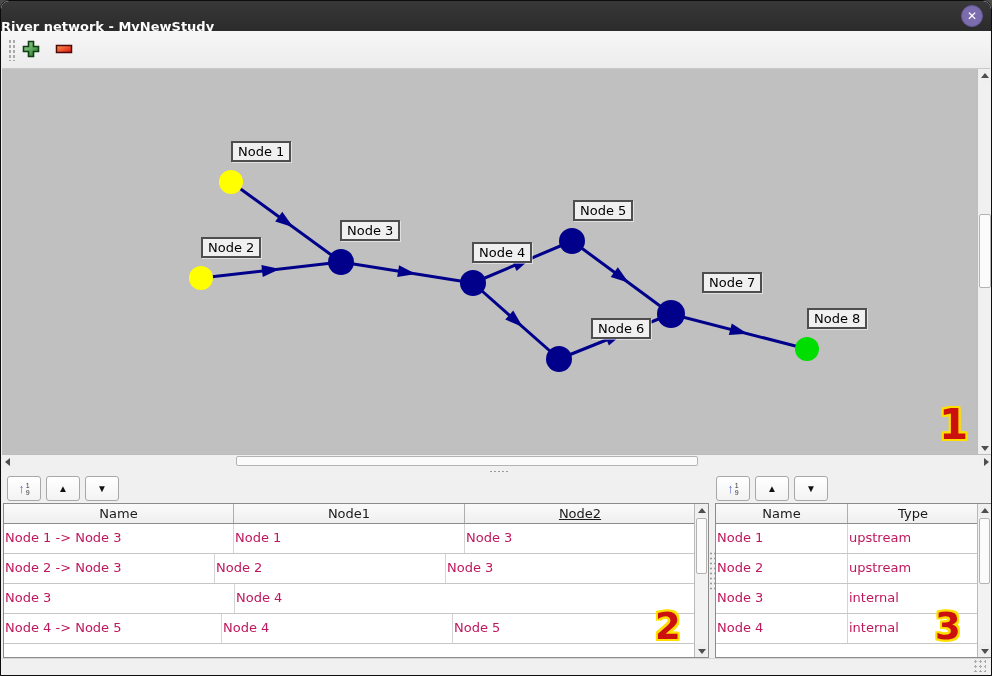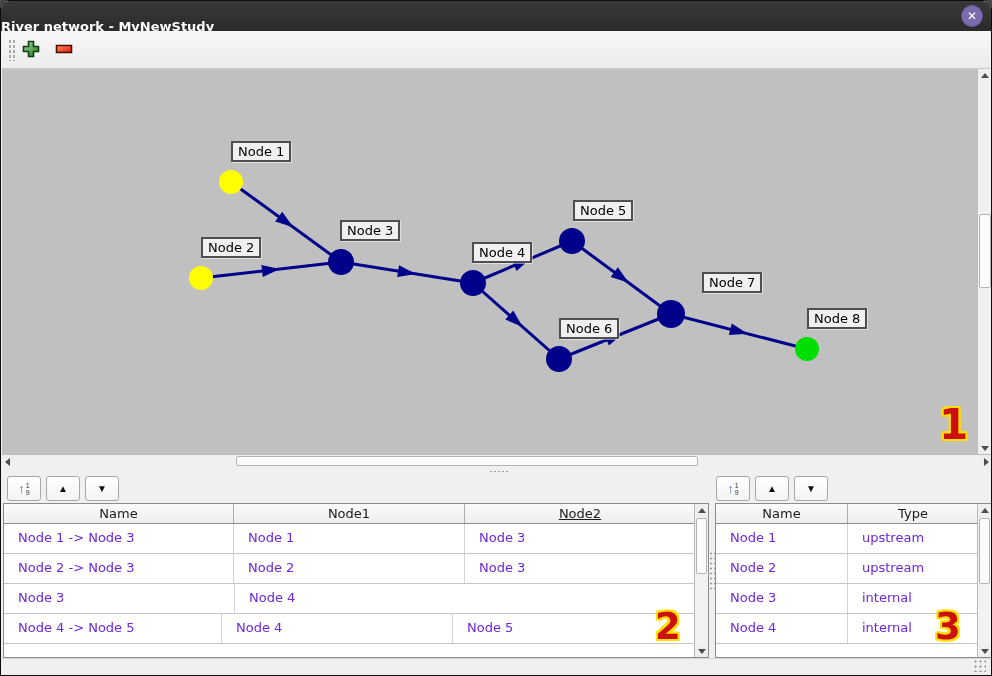--- a/index.html
+++ b/index.html
@@ -71,21 +71,21 @@
   
   .tables { position:absolute; left:1px; top:502px; height:155px; }
   .dtable { position:absolute; top:0; height:155px; background:#fff; border:1px solid #8c8c8c; }
   .dtable.left { left:1px; width:706px; }
   .dtable.right { left:713px; width:277px; }
   .thead { display:flex; height:20px; background:linear-gradient(#fafafa,#efefef);
            border-bottom:1px solid #8c8c8c; }
   .th { text-align:center; font-size:13px; color:#1a1a1a; line-height:19px;
         border-right:1px solid #aeaeae; overflow:hidden; }
   .trow { display:flex; height:30px; border-bottom:1px solid #c6c6c6; background:#fff; }
-  .td { padding:6px 0 0 14px; font-size:13px; color:#6d28d9; border-right:1px solid #d4d4d4;
+  .td { padding:6px 0 0 1px; font-size:13px; color:#be185d; border-right:1px solid #d4d4d4;
         overflow:hidden; white-space:nowrap; }
   .tfill { height:12px; background:#fff; }
   .tbl-sb { position:absolute; top:0; right:0; width:14px; height:153px; background:#f2f2f2; border-left:1px solid #b9b9b9; }
   .tbl-sb .sb-btn { left:0; width:13px; height:13px; }
   .tbl-split { position:absolute; left:707px; top:48px; width:6px; height:40px;
                background-image:radial-gradient(#9a9a9a 0.8px, transparent 1px); background-size:4px 5px; }
 
   
   .statusbar { position:absolute; left:1px; right:1px; bottom:0; top:657px; background:#f0f0f0;
                border-top:1px solid #d6d6d6; }
@@ -163,21 +163,21 @@
           <circle cx="557" cy="290" r="13" fill="#00008b"></circle>
           <circle cx="669" cy="245" r="14" fill="#00008b"></circle>
           <circle cx="805" cy="280" r="12" fill="#00dd00"></circle>
         </svg>
       <div id="labels">
           <div class="node-label" style="left: 229px; top: 72px;">Node 1</div>
           <div class="node-label" style="left: 199px; top: 168px;">Node 2</div>
           <div class="node-label" style="left: 338px; top: 151px;">Node 3</div>
           <div class="node-label" style="left: 470px; top: 173px;">Node 4</div>
           <div class="node-label" style="left: 571px; top: 131px;">Node 5</div>
-          <div class="node-label" style="left: 557px; top: 249px;">Node 6</div>
+          <div class="node-label" style="left: 589px; top: 249px;">Node 6</div>
           <div class="node-label" style="left: 700px; top: 203px;">Node 7</div>
           <div class="node-label" style="left: 805px; top: 239px;">Node 8</div>
         </div>
     </div>
 
     <div class="sb sb-v">
       <div class="sb-btn" style="top:0;">
           <span class="tri tri-up"></span>
         </div>
       <div class="sb-thumb" style="left:1px; right:1px; top:145px; height:74px;"></div>
@@ -242,21 +242,21 @@
         <div class="th" style="width:230px;">Name</div>
         <div class="th" style="width:231px;">Node1</div>
         <div class="th" style="width:230px; border-right:none;text-decoration:underline;">Node2</div>
       </div>
       <div class="trow">
         <div class="td" style="width:230px;">Node 1 -&gt; Node 3</div>
         <div class="td" style="width:231px;">Node 1</div>
         <div class="td" style="width:230px; border-right:none;">Node 3</div>
       </div>
       <div class="trow">
-        <div class="td" style="width:230px;">Node 2 -&gt; Node 3</div>
+        <div class="td" style="width:211px;">Node 2 -&gt; Node 3</div>
         <div class="td" style="width:231px;">Node 2</div>
         <div class="td" style="width:230px; border-right:none;">Node 3</div>
       </div>
       <div class="trow">
         <div class="td" style="width:231px;">Node 3</div>
         <div class="td" style="width:230px; border-right:none;">Node 4</div>
       </div>
       <div class="trow">
         <div class="td" style="width:218px;">Node 4 -&gt; Node 5</div>
         <div class="td" style="width:231px;">Node 4</div>

